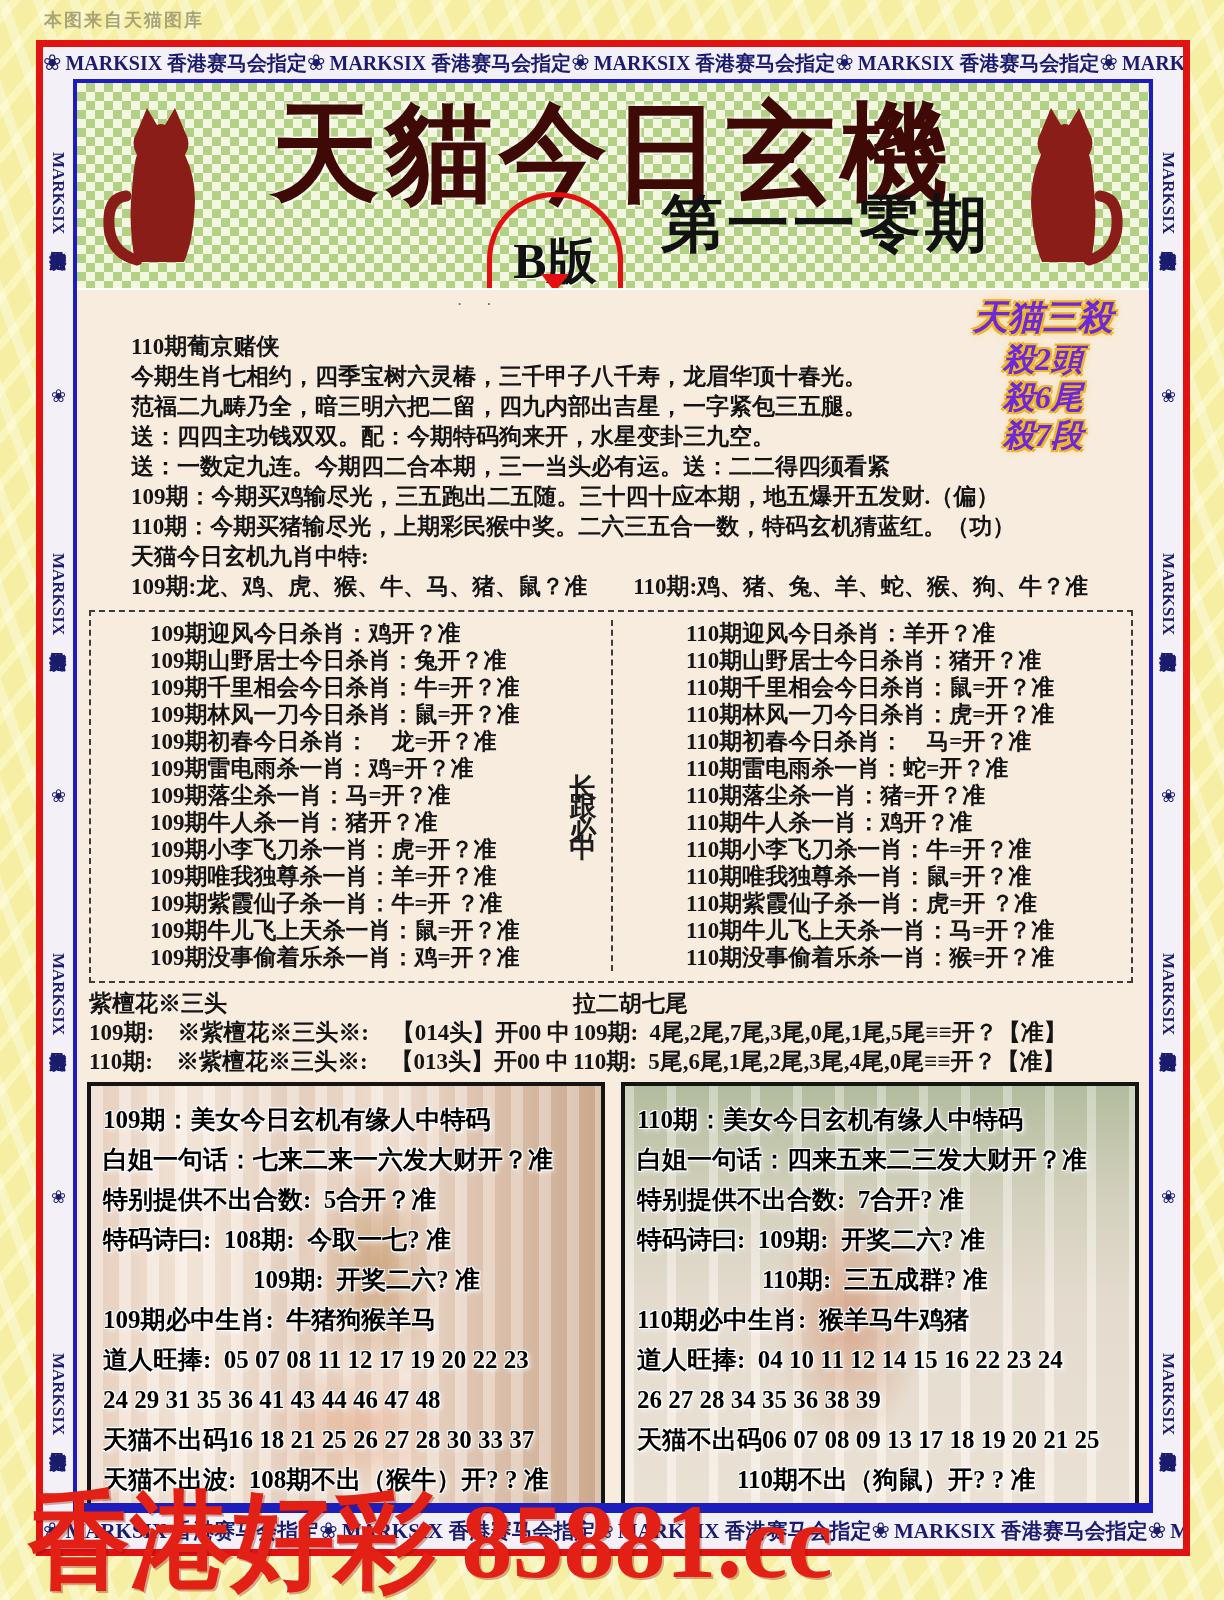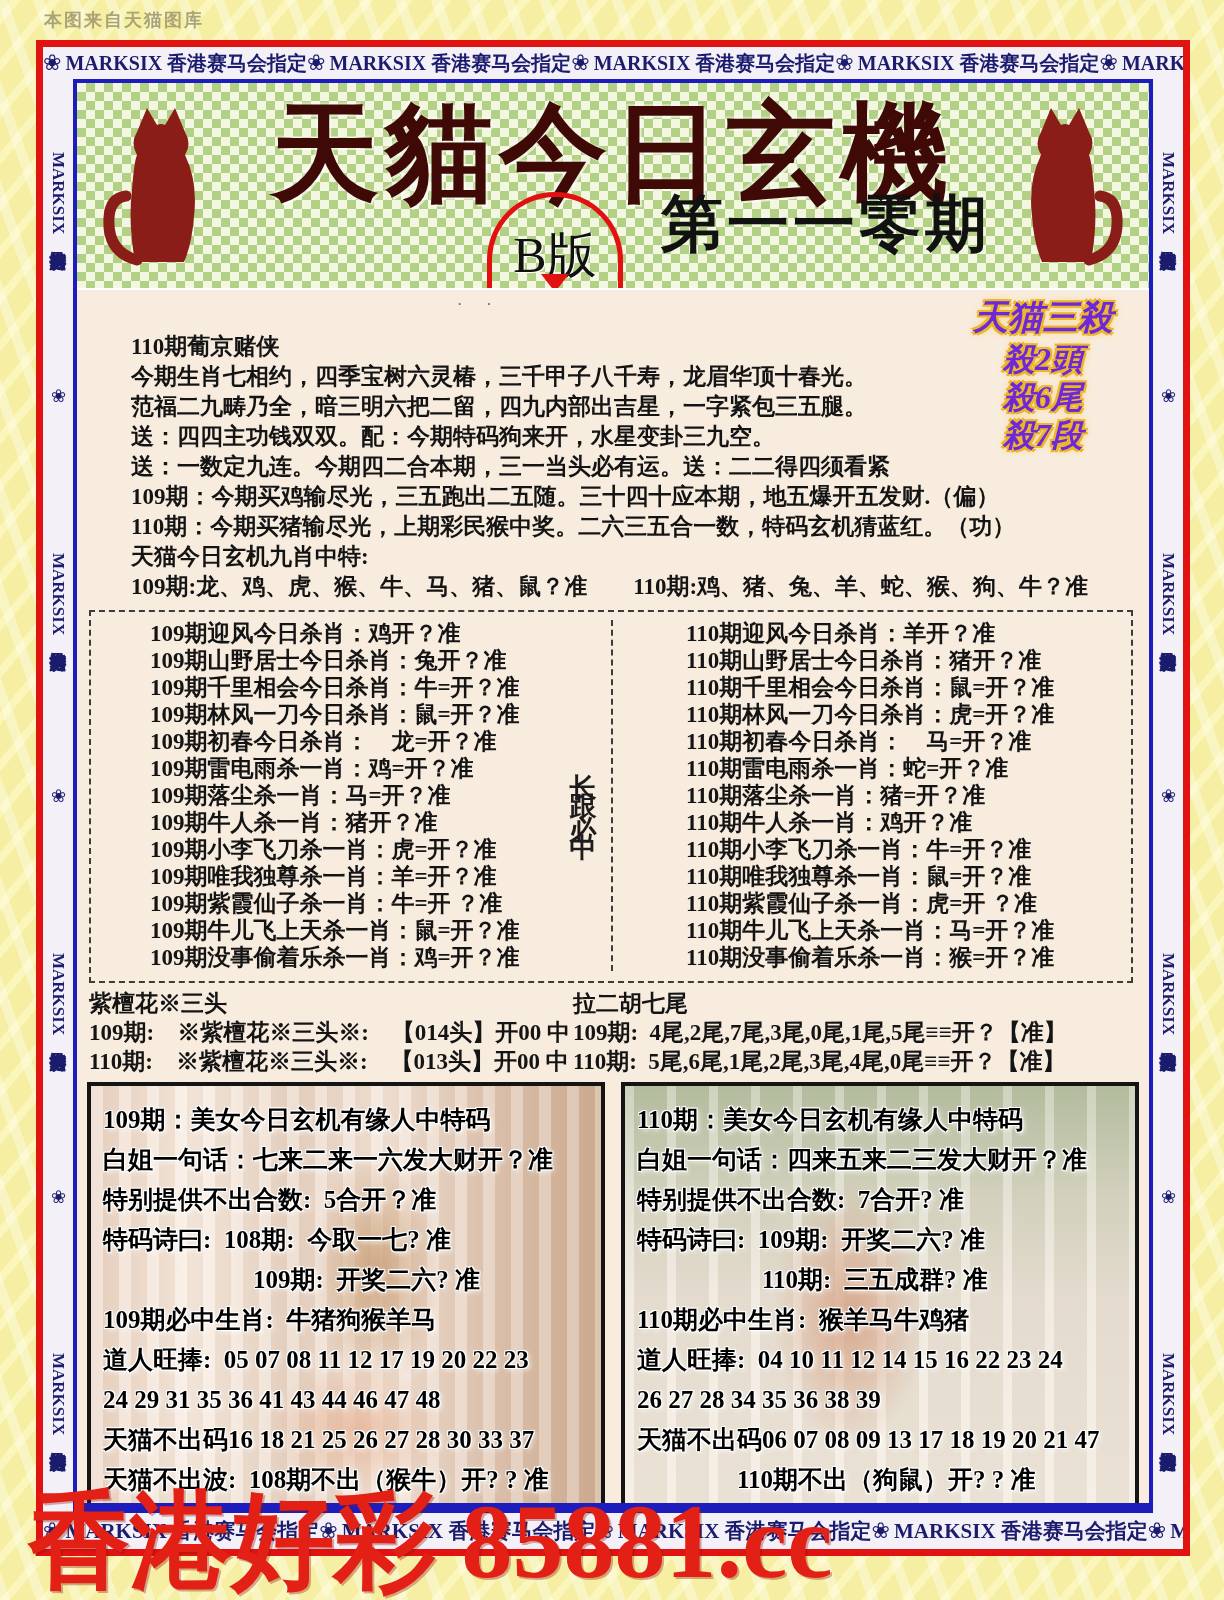--- a/index.html
+++ b/index.html
@@ -43,22 +43,22 @@
   .cat-right { right:22px; transform:scaleX(-1); }
   .masthead-title {
     position:absolute; left:130px; right:130px; top:14px; text-align:center;
     font-size:108px; line-height:1.05; font-weight:900; color:#3f0a06;
     text-shadow:2px 2px 0 rgba(255,255,255,.65), -2px -2px 0 rgba(255,255,255,.4);
     letter-spacing:6px; white-space:nowrap;
   }
   .badge { position:absolute; left:410px; bottom:0; width:136px; height:96px;
     border:5px solid #e21010; border-bottom:none; border-radius:70px 70px 0 0;
     display:flex; align-items:flex-end; justify-content:center; }
-  .badge-text { font-size:50px; font-weight:400; color:#111; line-height:1;
-    text-shadow:1px 1px 0 #fff; padding-bottom:8px; }
+  .badge-text { font-size:50px; font-weight:700; color:#111; line-height:1;
+    text-shadow:1px 1px 0 #fff; padding-bottom:2px; }
   .badge-arrow { position:absolute; left:50%; bottom:-4px; transform:translateX(-50%);
     width:0; height:0; border-left:14px solid transparent; border-right:14px solid transparent;
     border-top:18px solid #e21010; }
   .issue { position:absolute; right:158px; bottom:22px; font-size:62px; font-weight:900; color:#111; letter-spacing:4px; }
 
   
   .content { flex:1; background:#f8ecdf; position:relative; overflow:hidden;
     padding:4px 8px 0 10px; color:#141414; }
   .deco-dots { position:absolute; top:6px; left:380px; font-size:16px; color:#666; letter-spacing:10px; }
 
@@ -273,21 +273,21 @@
               <div>
 
               <div class="pline">110期：美女今日玄机有缘人中特码</div>
                   <div class="pline">白姐一句话：四来五来二三发大财开？准</div>
                   <div class="pline">特别提供不出合数:  7合开? 准</div>
                   <div class="pline">特码诗曰:  109期:  开奖二六? 准</div>
                   <div class="pline">　　　　　110期:  三五成群? 准</div>
                   <div class="pline">110期必中生肖:  猴羊马牛鸡猪</div>
                   <div class="pline">道人旺捧:  04 10 11 12 14 15 16 22 23 24</div>
                   <div class="pline">26 27 28 34 35 36 38 39</div>
-                  <div class="pline">天猫不出码06 07 08 09 13 17 18 19 20 21 47</div>
+                  <div class="pline">天猫不出码06 07 08 09 13 17 18 19 20 21 25</div>
                   <div class="pline">　　　　110期不出（狗鼠）开? ? 准</div>
                 </div>
             </div>
           </div>
 
         </div>
       </div>
 
       <div class="side-strip">
         <span>MARKSIX 香港赛马会指定</span>

